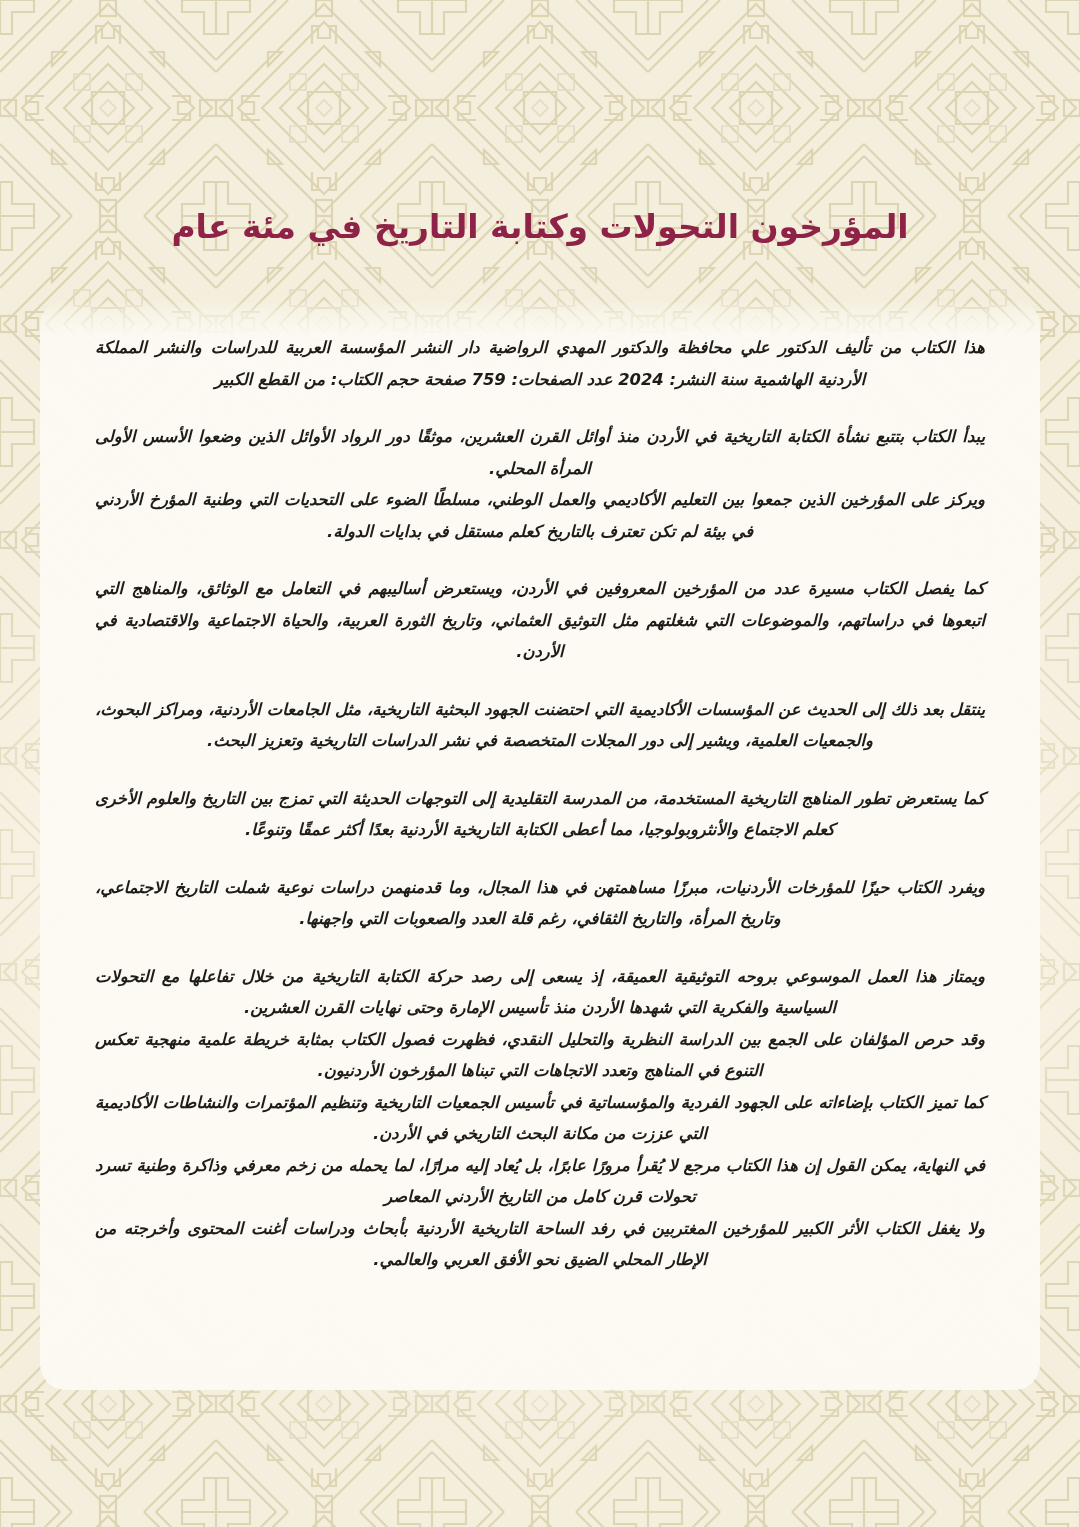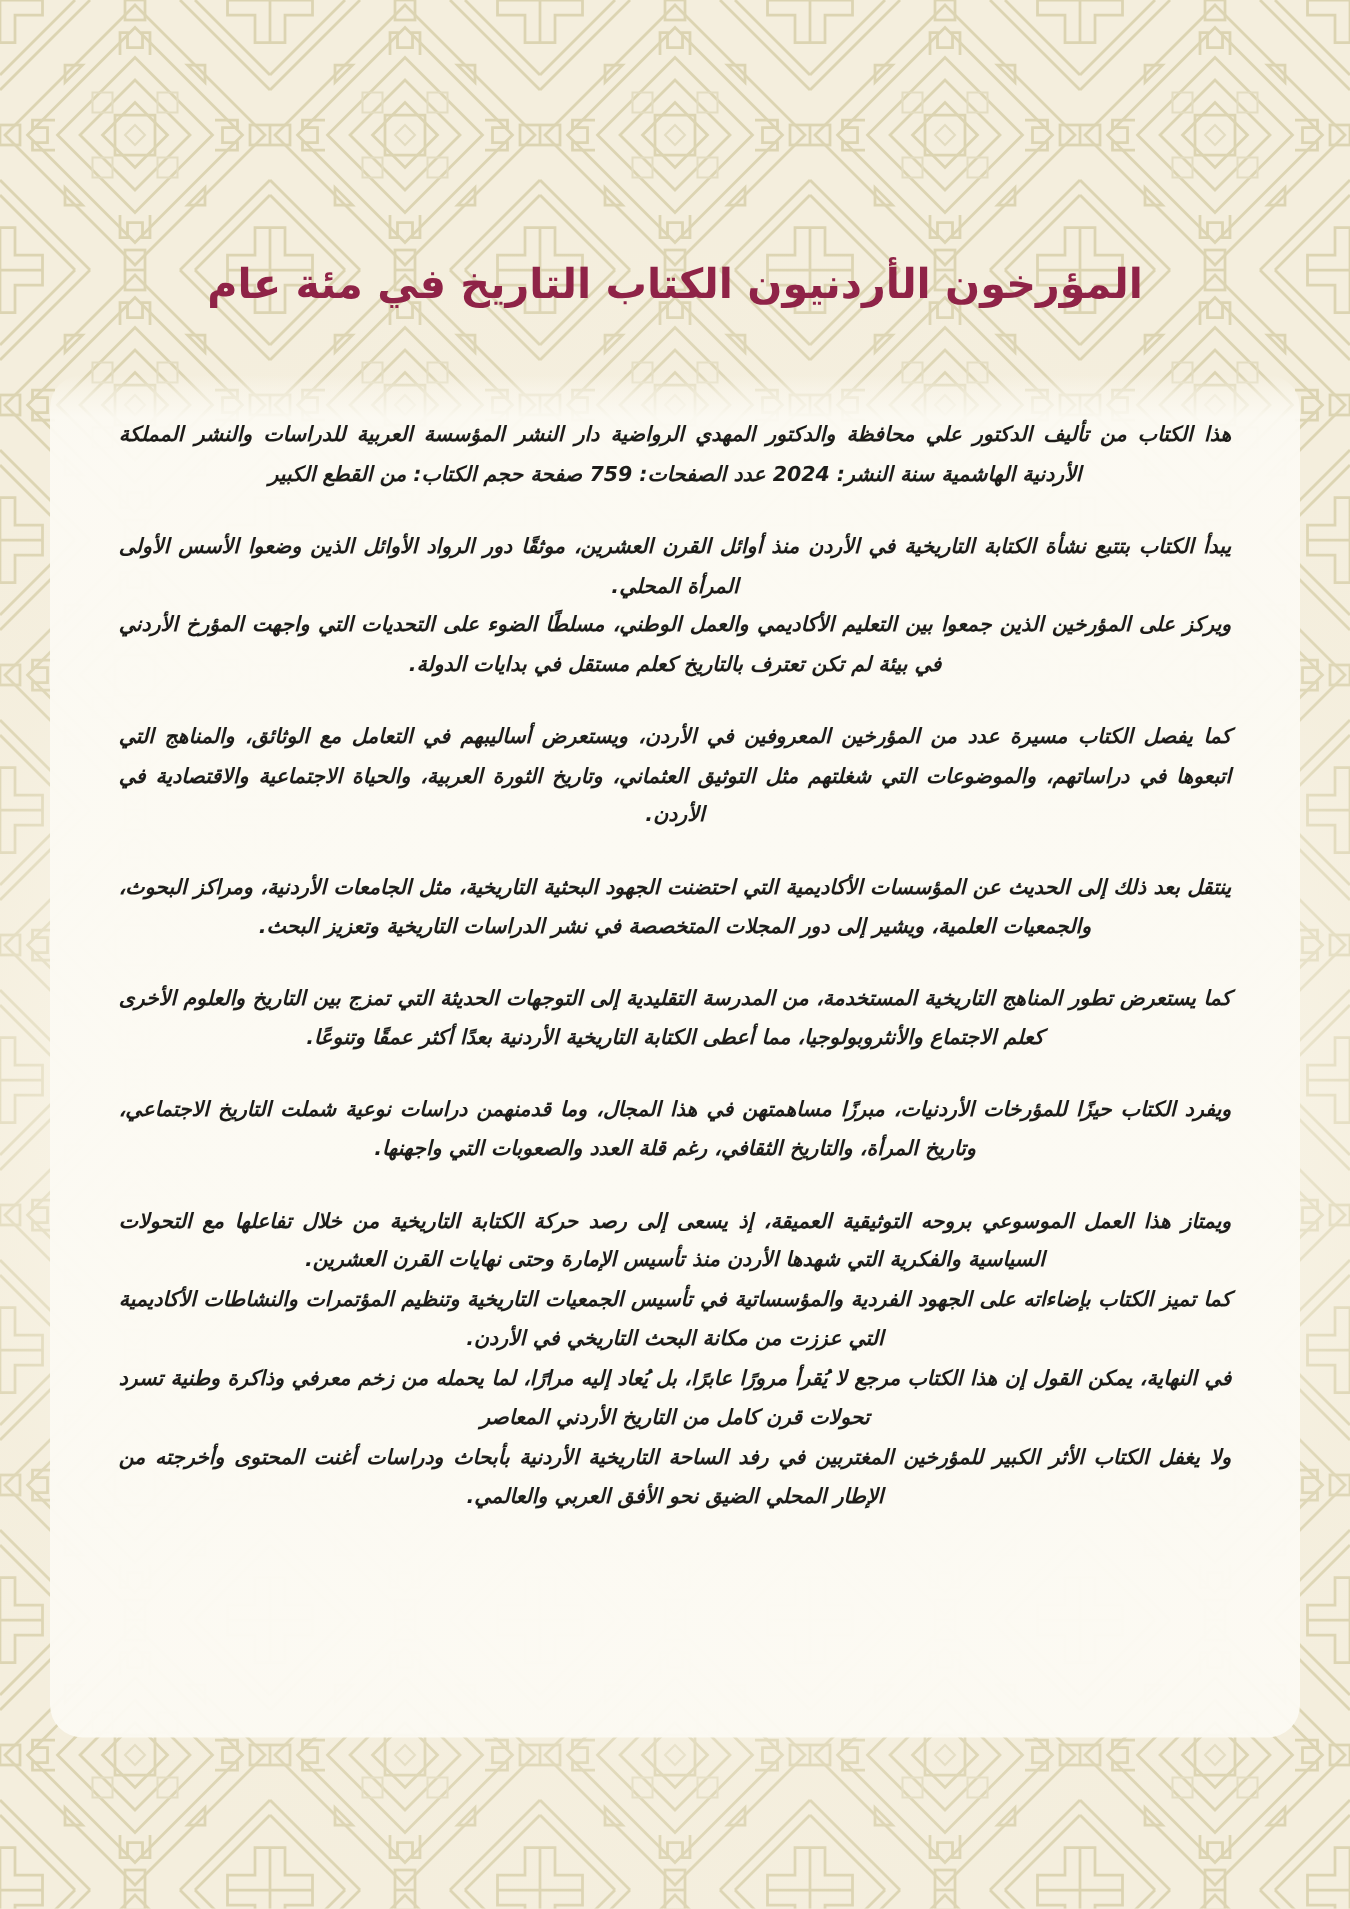--- a/index.html
+++ b/index.html
@@ -184,42 +184,43 @@
     </defs>
     <rect x="0" y="0" width="1080" height="1527" fill="url(#islamic-tile)"></rect>
   </svg>
 </div>
 
 <div id="bg-wash"></div>
 
 <div id="card"></div>
 
 <div id="title-wrap">
-  <h1 id="doc-title">المؤرخون الأردنيون الكتاب التاريخ في مئة عام</h1>
+  <h1 id="doc-title">المؤرخون التحولات وكتابة التاريخ في مئة عام</h1>
 </div>
 
 <div id="body-text">
     <p class="para">
       <span class="line">هذا الكتاب من تأليف  الدكتور علي محافظة والدكتور المهدي الرواضية دار النشر المؤسسة العربية للدراسات والنشر المملكة الأردنية الهاشمية سنة النشر: 2024 عدد الصفحات: 759 صفحة حجم الكتاب: من القطع الكبير</span>
     </p>
     <p class="para">
       <span class="line">يبدأ الكتاب بتتبع نشأة الكتابة التاريخية في الأردن منذ أوائل القرن العشرين، موثقًا دور الرواد الأوائل الذين وضعوا الأسس الأولى المرأة المحلي.</span>
-      <span class="line">ويركز على المؤرخين الذين جمعوا بين التعليم الأكاديمي والعمل الوطني، مسلطًا الضوء على التحديات التي واجهت المؤرخ الأردني في بيئة لم تكن تعترف بالتاريخ كعلم مستقل في بدايات الدولة.</span>
+      <span class="line">ويركز على المؤرخين الذين جمعوا بين التعليم الأكاديمي والعمل الوطني، مسلطًا الضوء على التحديات التي وطنية المؤرخ الأردني في بيئة لم تكن تعترف بالتاريخ كعلم مستقل في بدايات الدولة.</span>
     </p>
     <p class="para">
       <span class="line">كما يفصل الكتاب مسيرة عدد من المؤرخين المعروفين في الأردن، ويستعرض أساليبهم في التعامل مع الوثائق، والمناهج التي اتبعوها في دراساتهم، والموضوعات التي شغلتهم مثل التوثيق العثماني، وتاريخ الثورة العربية، والحياة الاجتماعية والاقتصادية في الأردن.</span>
     </p>
     <p class="para">
       <span class="line">ينتقل بعد ذلك إلى الحديث عن المؤسسات الأكاديمية التي احتضنت الجهود البحثية التاريخية، مثل الجامعات الأردنية، ومراكز البحوث، والجمعيات العلمية، ويشير إلى دور المجلات المتخصصة في نشر الدراسات التاريخية وتعزيز البحث.</span>
     </p>
     <p class="para">
       <span class="line">كما يستعرض تطور المناهج التاريخية المستخدمة، من المدرسة التقليدية إلى التوجهات الحديثة التي تمزج بين التاريخ والعلوم الأخرى كعلم الاجتماع والأنثروبولوجيا، مما أعطى الكتابة التاريخية الأردنية بعدًا أكثر عمقًا وتنوعًا.</span>
     </p>
     <p class="para">
       <span class="line">ويفرد الكتاب حيزًا للمؤرخات الأردنيات، مبرزًا مساهمتهن في هذا المجال، وما قدمنهمن دراسات نوعية شملت التاريخ الاجتماعي، وتاريخ المرأة، والتاريخ الثقافي، رغم قلة العدد والصعوبات التي واجهنها.</span>
     </p>
     <p class="para">
       <span class="line">ويمتاز هذا العمل الموسوعي بروحه التوثيقية العميقة، إذ يسعى إلى رصد حركة الكتابة التاريخية من خلال تفاعلها مع التحولات السياسية والفكرية التي شهدها الأردن منذ تأسيس الإمارة وحتى نهايات القرن العشرين.</span>
+      <span class="line">وقد حرص المؤلفان على الجمع بين الدراسة النظرية والتحليل النقدي، فظهرت فصول الكتاب بمثابة خريطة علمية منهجية تعكس التنوع في المناهج وتعدد الاتجاهات التي تبناها المؤرخون الأردنيون.</span>
       <span class="line">كما تميز الكتاب بإضاءاته على الجهود الفردية والمؤسساتية في تأسيس الجمعيات التاريخية وتنظيم المؤتمرات والنشاطات الأكاديمية التي عززت من مكانة البحث التاريخي في الأردن.</span>
       <span class="line">في النهاية، يمكن القول إن هذا الكتاب مرجع لا يُقرأ مرورًا عابرًا، بل يُعاد إليه مرارًا، لما يحمله من زخم معرفي وذاكرة وطنية تسرد تحولات قرن كامل من التاريخ الأردني المعاصر</span>
       <span class="line">ولا يغفل الكتاب الأثر الكبير للمؤرخين المغتربين في رفد الساحة التاريخية الأردنية بأبحاث ودراسات أغنت المحتوى وأخرجته من الإطار المحلي الضيق نحو الأفق العربي والعالمي.</span>
     </p>
   </div>
 
 </body></html>

